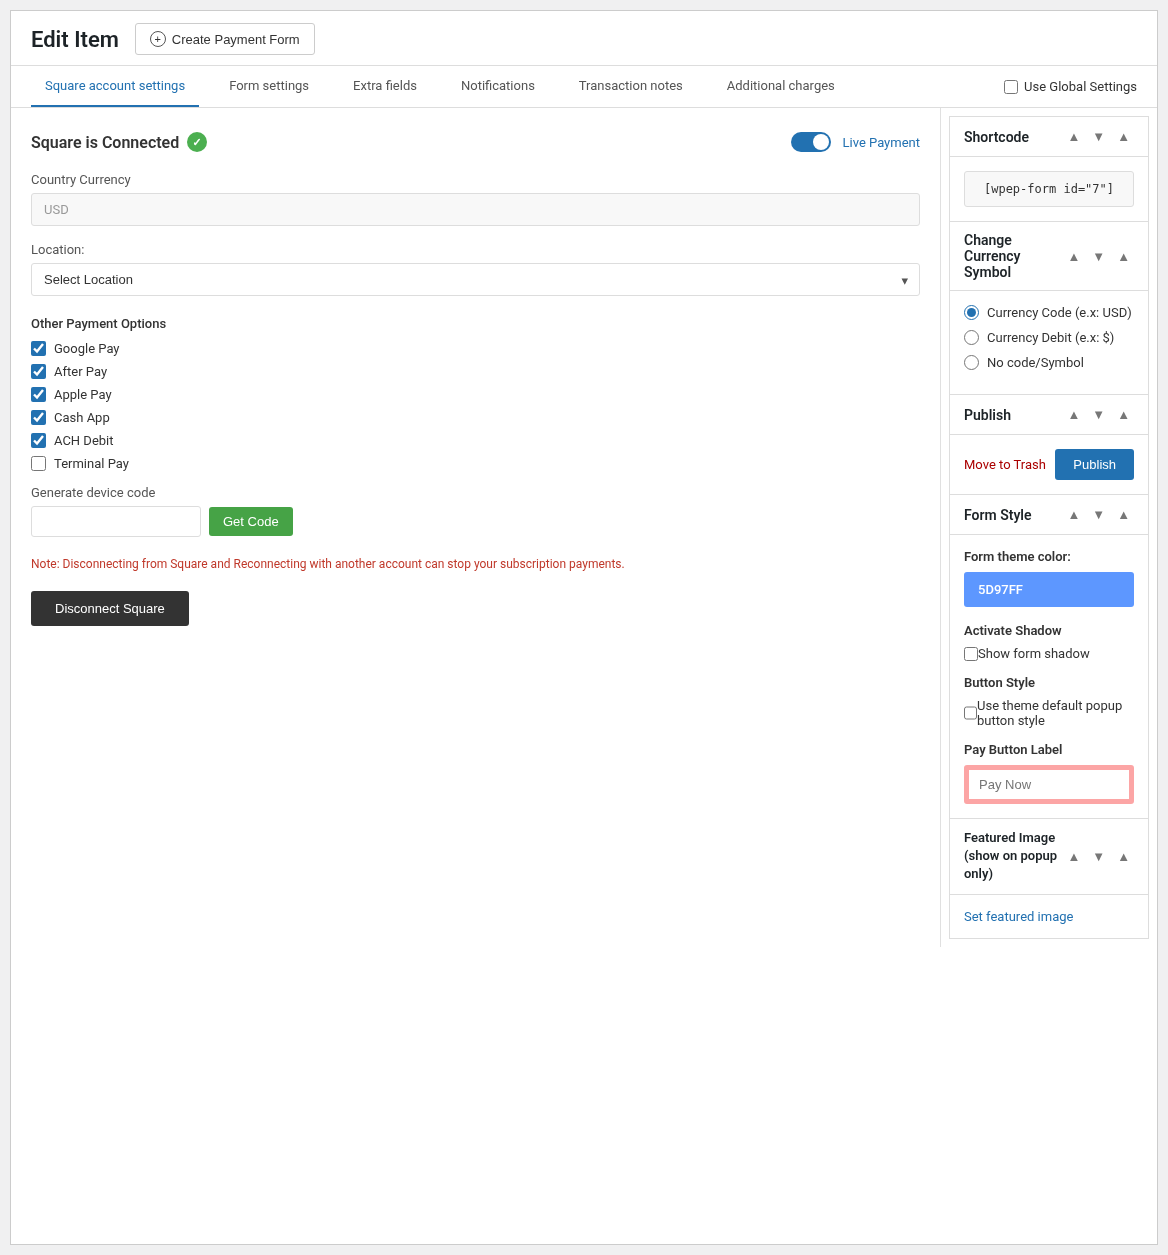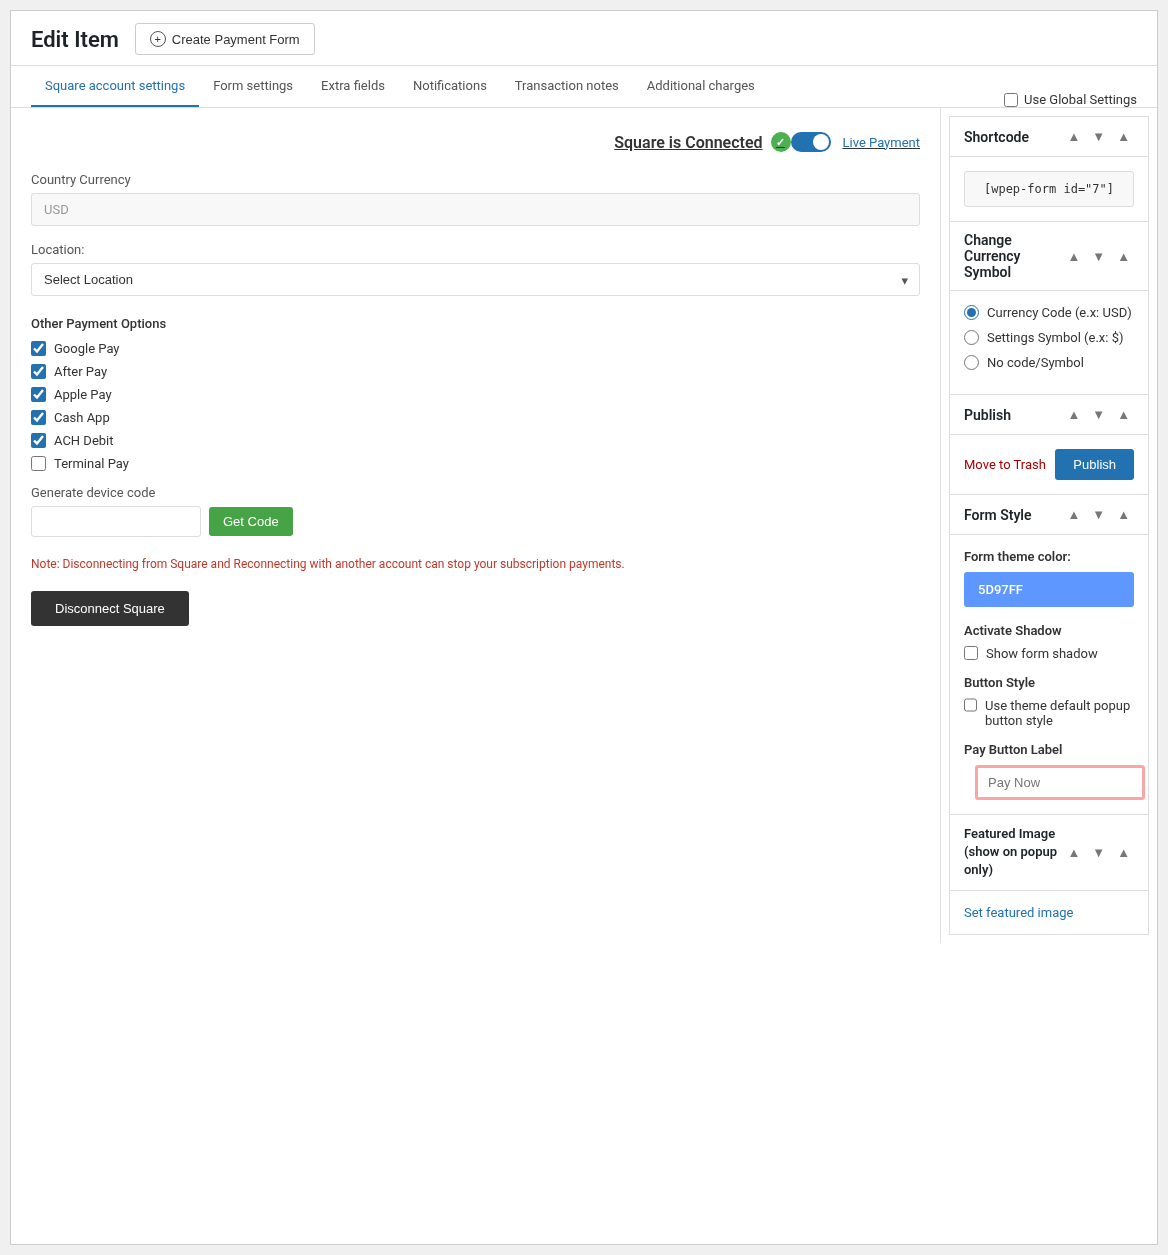--- a/index.html
+++ b/index.html
@@ -7,33 +7,33 @@
 
     .page-wrapper { background: #fff; border: 1px solid #ccc; margin: 10px; min-height: 1235px; }
 
     
     .page-header { padding: 12px 20px 10px; border-bottom: 1px solid #ddd; display: flex; align-items: center; gap: 16px; }
     .page-title { font-size: 22px; font-weight: 600; color: #1d2327; }
     .create-form-btn { display: flex; align-items: center; gap: 6px; border: 1px solid #ccc; background: #fff; padding: 7px 14px; border-radius: 3px; cursor: pointer; font-size: 13px; color: #333; }
     .create-form-btn .plus-circle { width: 16px; height: 16px; border: 1.5px solid #555; border-radius: 50%; display: inline-flex; align-items: center; justify-content: center; font-size: 11px; }
 
     
-    .nav-tabs { display: flex; align-items: flex-end; padding: 0 20px; border-bottom: 1px solid #ddd; gap: 0; flex-wrap: wrap; }
+    .nav-tabs { display: flex; align-items: center; padding: 0 20px; border-bottom: 1px solid #ddd; gap: 16px; flex-wrap: wrap; }
     .nav-tab { padding: 12px 14px; font-size: 13px; cursor: pointer; color: #555; text-decoration: none; border-bottom: 2px solid transparent; white-space: nowrap; }
     .nav-tab.active { color: #2271b1; border-bottom: 2px solid #2271b1; }
     .nav-tab-use-global { margin-left: auto; display: flex; align-items: center; gap: 6px; font-size: 13px; color: #333; cursor: pointer; }
     .nav-tab-use-global input[type=checkbox] { width: 14px; height: 14px; }
 
     
     .main-layout { display: flex; gap: 0; }
     .main-content { flex: 1; padding: 24px 20px; border-right: 1px solid #e0e0e0; }
     .sidebar { width: 216px; flex-shrink: 0; padding: 8px; }
 
     
-    .square-connected { display: flex; align-items: center; justify-content: flex-end; margin-bottom: 20px; text-decoration: underline; }
+    .square-connected { display: flex; align-items: center; justify-content: space-between; margin-bottom: 20px; }
     .square-connected-title { font-size: 16px; font-weight: 600; display: flex; align-items: center; gap: 8px; }
     .check-badge { width: 20px; height: 20px; background: #4CAF50; border-radius: 50%; display: inline-flex; align-items: center; justify-content: center; color: #fff; font-size: 11px; }
     .live-payment { display: flex; align-items: center; gap: 12px; font-size: 13px; color: #2271b1; }
     .toggle-switch { width: 40px; height: 20px; background: #2271b1; border-radius: 10px; position: relative; cursor: pointer; }
     .toggle-switch::after { content: ''; position: absolute; width: 16px; height: 16px; background: #fff; border-radius: 50%; top: 2px; right: 2px; }
 
     
     .field-label { font-size: 13px; color: #555; margin-bottom: 6px; }
     .field-input { width: 100%; border: 1px solid #ddd; background: #f8f8f8; padding: 8px 12px; border-radius: 3px; font-size: 13px; color: #999; margin-bottom: 16px; }
     .location-select-wrapper { position: relative; margin-bottom: 20px; }
@@ -76,25 +76,25 @@
     
     .publish-row { display: flex; align-items: center; justify-content: space-between; }
     .move-to-trash { color: #a00; font-size: 13px; text-decoration: none; cursor: pointer; }
     .publish-btn { background: #2271b1; color: #fff; border: none; padding: 8px 18px; border-radius: 3px; font-size: 13px; cursor: pointer; }
 
     
     .color-swatch { background: #5D97FF; color: #fff; padding: 10px 14px; border-radius: 3px; font-size: 13px; font-weight: 500; margin-bottom: 16px; cursor: pointer; }
 
     
     .sub-section-title { font-size: 13px; font-weight: 600; margin-bottom: 8px; }
-    .checkbox-label { display: flex; align-items: flex-start; gap: 8px; font-size: 13px; margin-bottom: 14px; }
+    .checkbox-label { display: flex; align-items: center; font-size: 13px; margin-bottom: 14px; }
     .checkbox-label input[type=checkbox] { width: 14px; height: 14px; }
 
     
-    .pay-label-input { width: 100%; border: 3px solid #fca5a5; padding: 7px 10px; border-radius: 3px; font-size: 13px; color: #333; margin-left: 11px; }
+    .pay-label-input { width: 100%; border: 5px solid #fca5a5; padding: 7px 10px; border-radius: 3px; font-size: 13px; color: #333; }
 
     
     .featured-img-title { font-size: 13px; line-height: 1.4; font-weight: 600; }
     .set-featured-link { color: #2271b1; font-size: 13px; text-decoration: none; cursor: pointer; }
   </style>
 </head>
 <body>
 
 <div class="page-wrapper">
 
@@ -216,21 +216,21 @@
             <button class="panel-ctrl-btn">▲</button>
           </div>
         </div>
         <div class="sidebar-panel-body">
           <div class="radio-item">
             <input type="radio" name="currency_symbol" checked="" style="">
             <span>Currency Code (e.x: USD)</span>
           </div>
           <div class="radio-item">
             <input type="radio" name="currency_symbol" style="">
-            <span>Settings Symbol (e.x: $)</span>
+            <span>Currency Debit (e.x: $)</span>
           </div>
           <div class="radio-item">
             <input type="radio" name="currency_symbol" style="">
             <span>No code/Symbol</span>
           </div>
         </div>
       </div>
 
       <div class="sidebar-panel">
         <div class="sidebar-panel-header">

